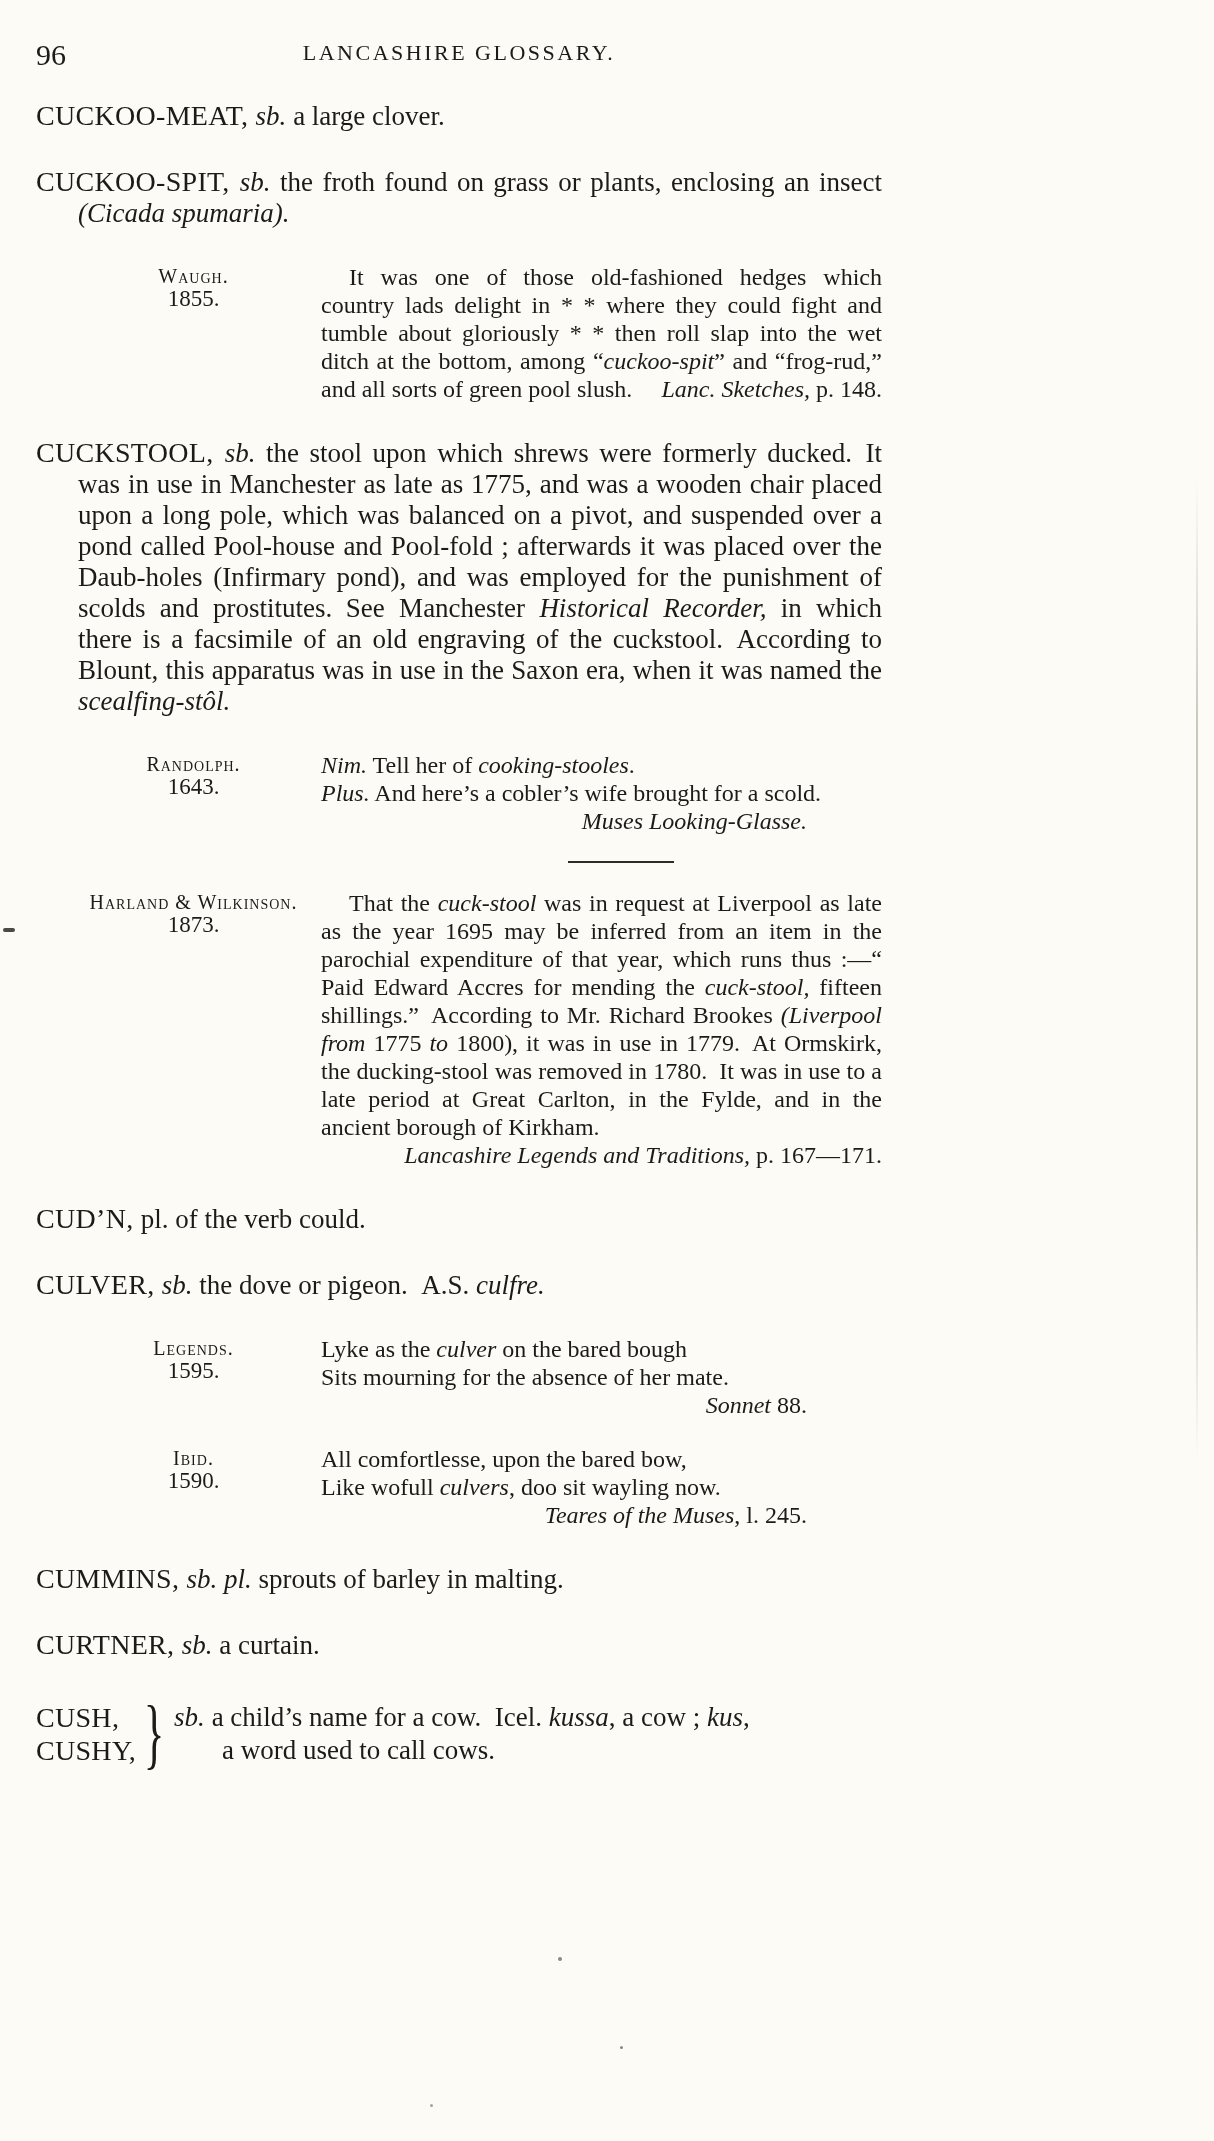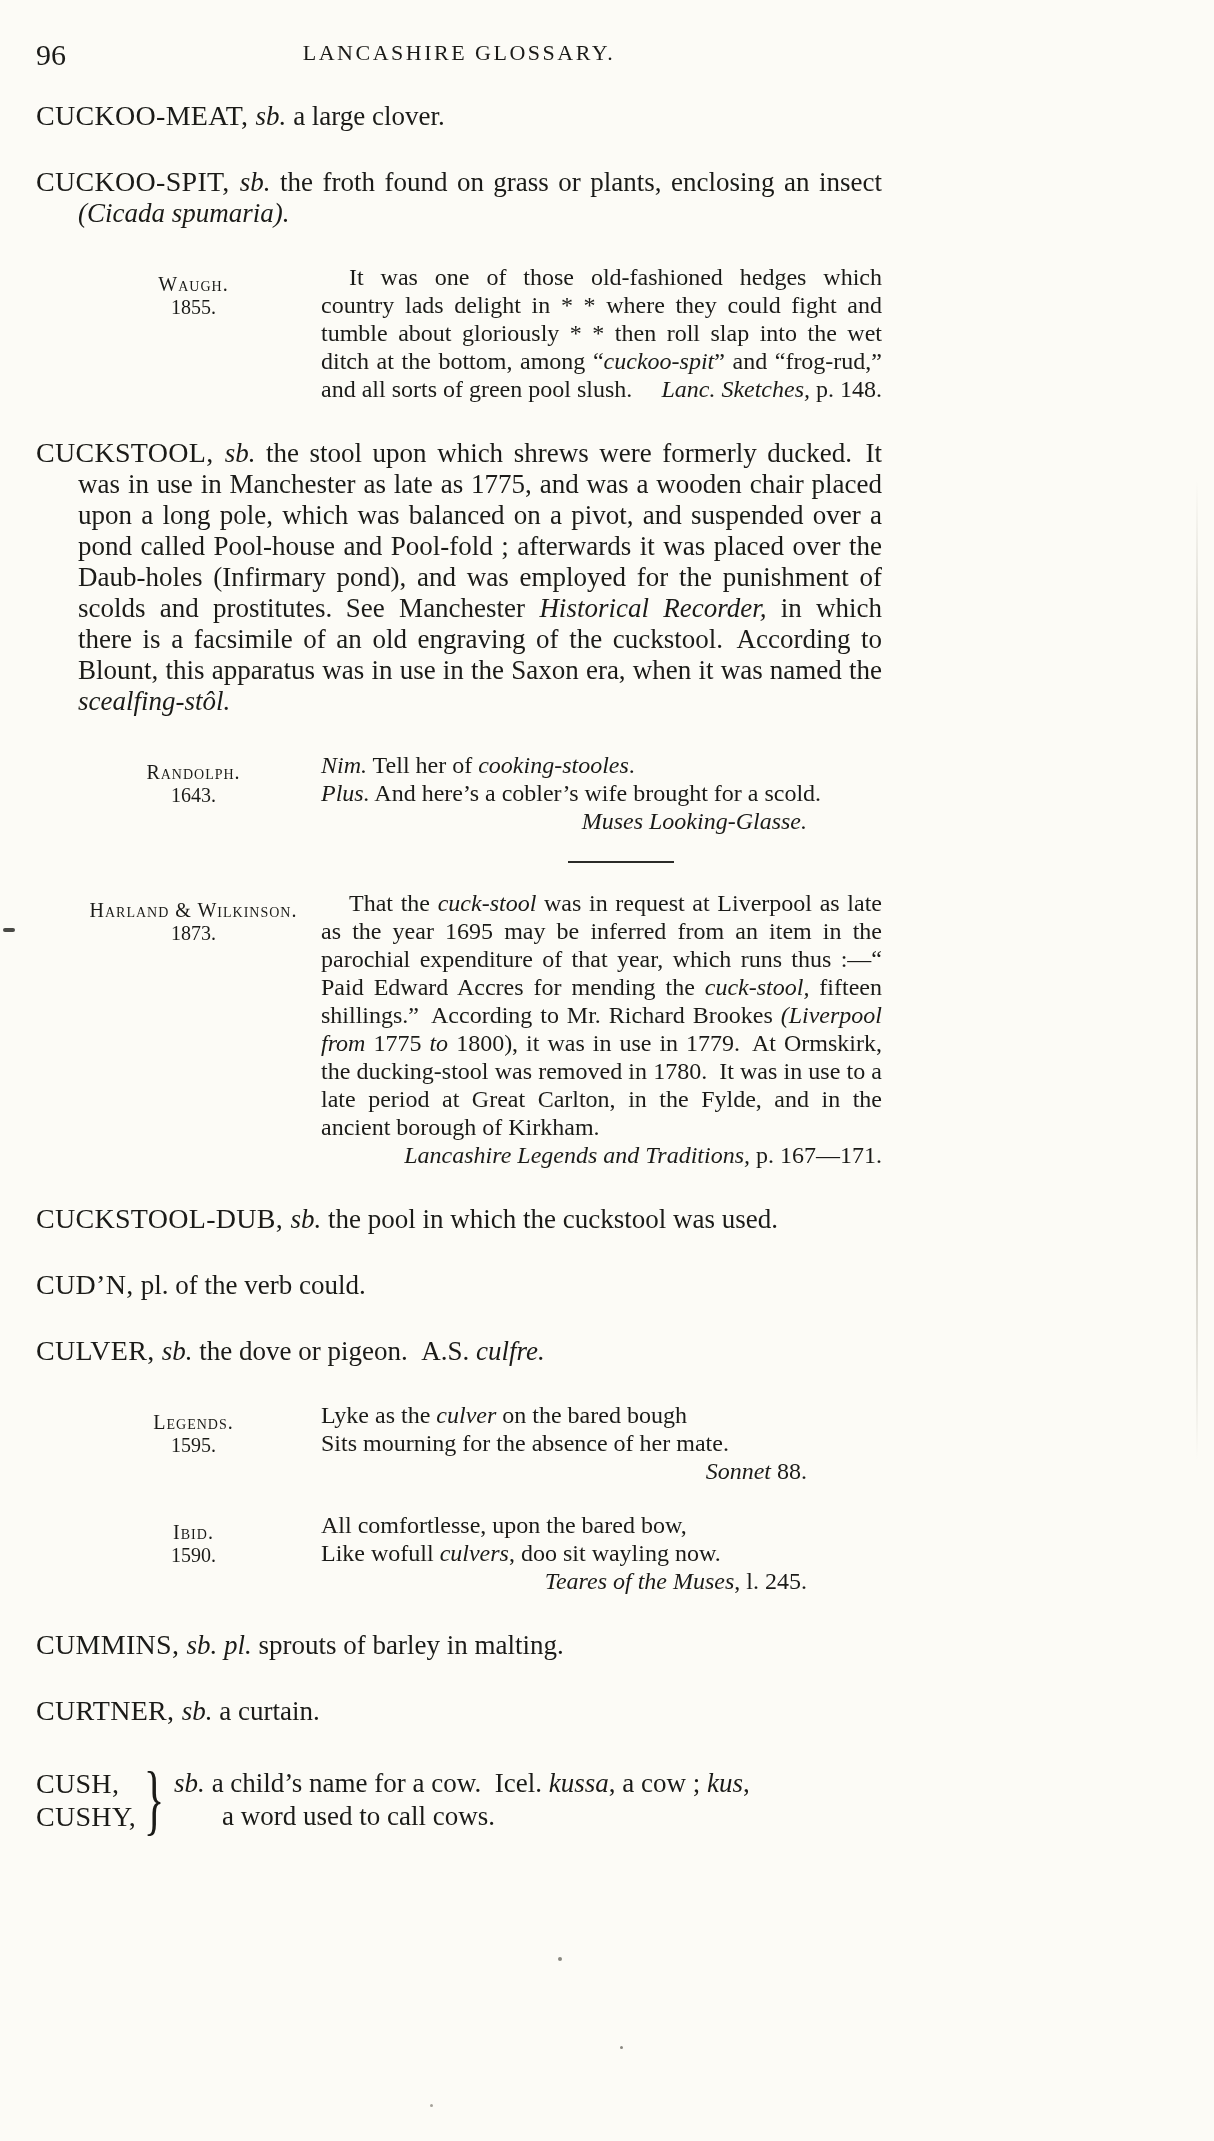--- a/index.html
+++ b/index.html
@@ -45,29 +45,28 @@
   .cite {
     display: flex;
     width: 846px;
     margin: 26px 0;
   }
   .cite-left {
     flex: 0 0 255px;
     margin-left: 30px;
     text-align: center;
     padding-top: 2px;
-    margin-top: 8px;
   }
   .cite-name {
     font-size: 20px;
     line-height: 23px;
     font-variant: small-caps;
     letter-spacing: 1px;
   }
-  .cite-year { font-size: 20px; line-height: 22px; }
+  .cite-year { font-size: 23px; line-height: 22px; }
   .cite-body {
     flex: 1;
     font-size: 24px;
     line-height: 28px;
   }
   .q { margin: 0; text-indent: 28px; text-align: justify; }
   .v { white-space: nowrap; }
   .src { text-align: right; }
   .src.pull { margin-top: -28px; }
   .src.inset { padding-right: 75px; }
@@ -162,21 +161,20 @@
       <div class="cite-left">
         <div class="cite-name">Harland &amp; Wilkinson.</div>
         <div class="cite-year">1873.</div>
       </div>
       <div class="cite-body">
         <p class="q"><span>That the </span><span class="i">cuck-stool</span><span> was in request at Liverpool as late as the year 1695 may be inferred from an item in the parochial expenditure of that year, which runs thus :—“ Paid Edward Accres for mending the </span><span class="i">cuck-stool,</span><span> fifteen shillings.” According to Mr. Richard Brookes </span><span class="i">(Liverpool from </span><span>1775 </span><span class="i">to </span><span>1800), it was in use in 1779. At Ormskirk, the ducking-stool was removed in 1780. It was in use to a late period at Great Carlton, in the Fylde, and in the ancient borough of Kirkham.</span></p>
         <div class="src"><span class="i">Lancashire Legends and Traditions,</span><span> p. 167—171.</span></div>
       </div>
     </div>
 
-    <p class="entry"><span class="hw">CUCKSTOOL-DUB, </span><span class="i">sb. </span><span>the pool in which the cuckstool was used.</span></p>
 
     <p class="entry"><span class="hw">CUD’N, </span><span>pl. of the verb could.</span></p>
 
     <p class="entry"><span class="hw">CULVER, </span><span class="i">sb. </span><span>the dove or pigeon. A.S. </span><span class="i">culfre.</span></p>
 
     <div class="cite">
       <div class="cite-left">
         <div class="cite-name">Legends.</div>
         <div class="cite-year">1595.</div>
       </div>

